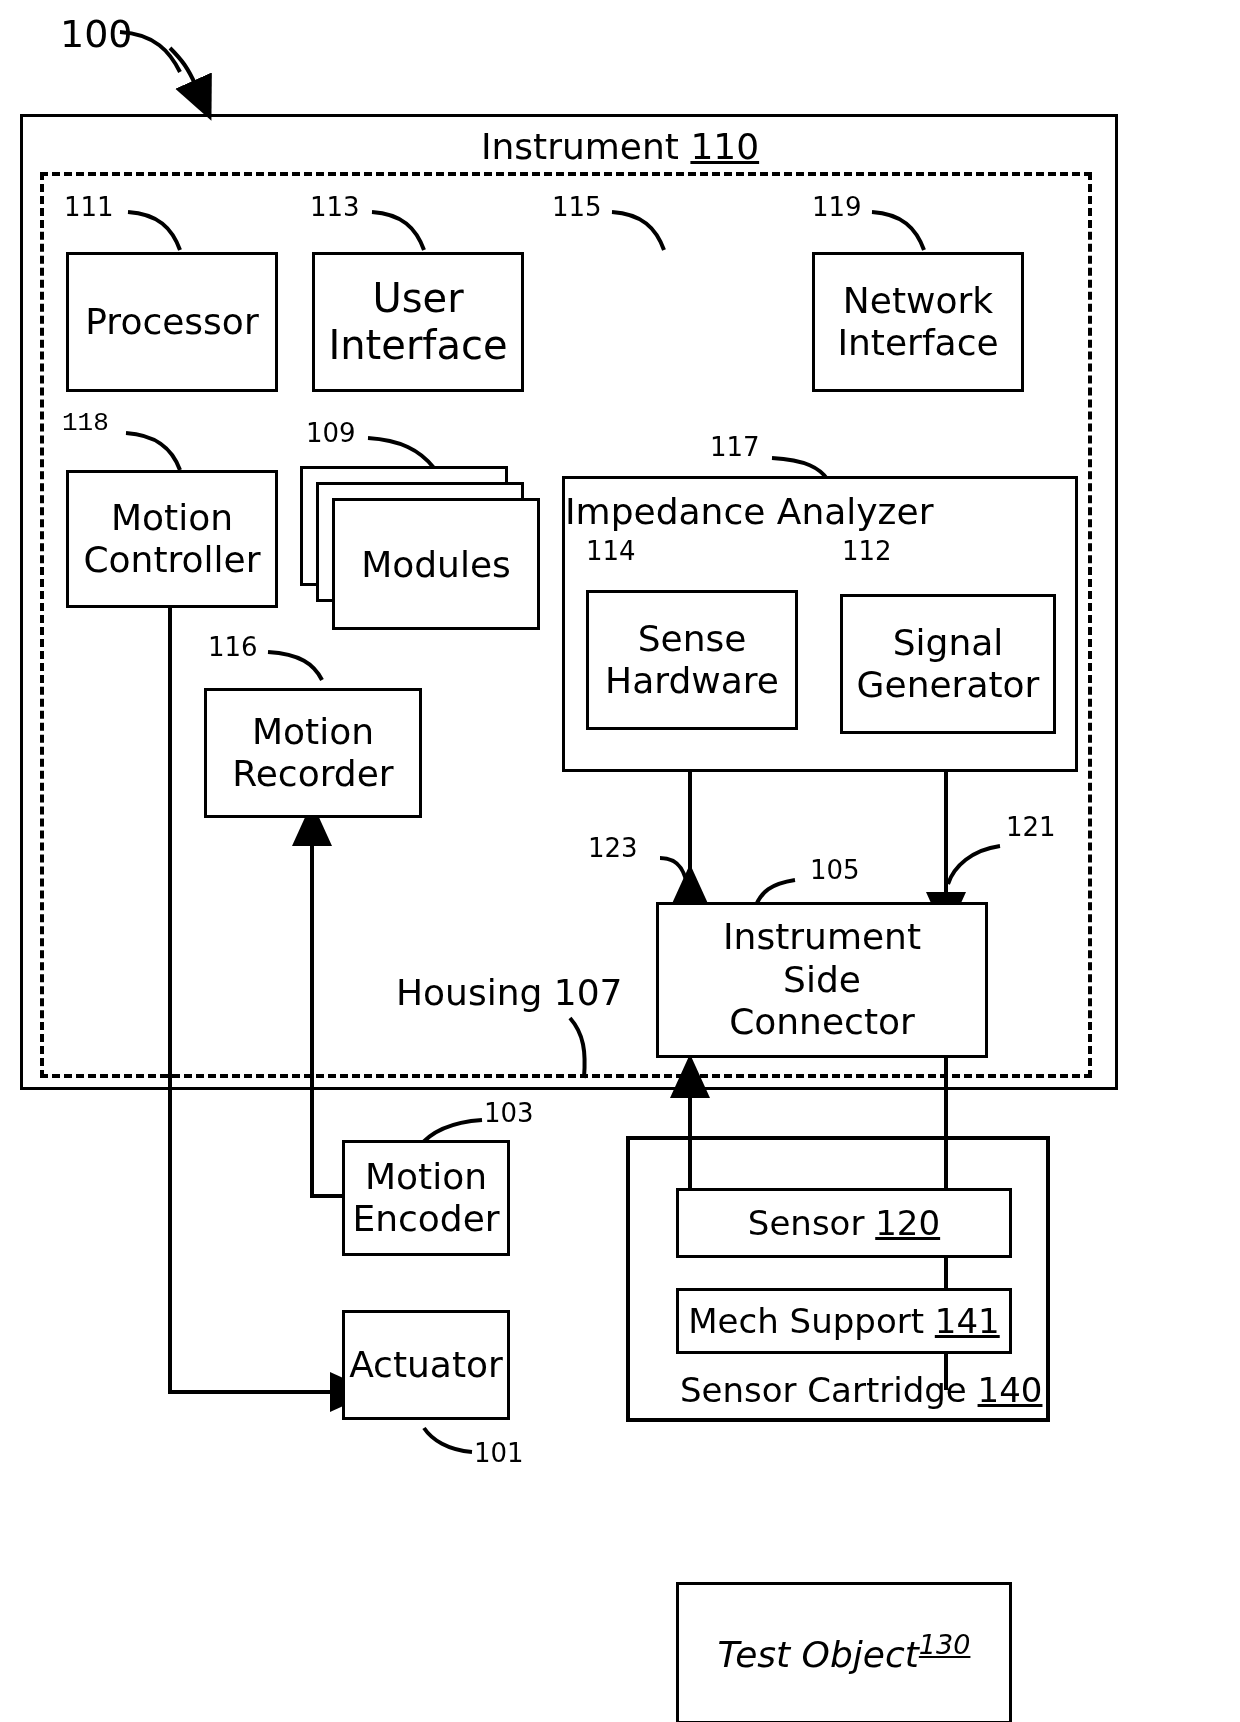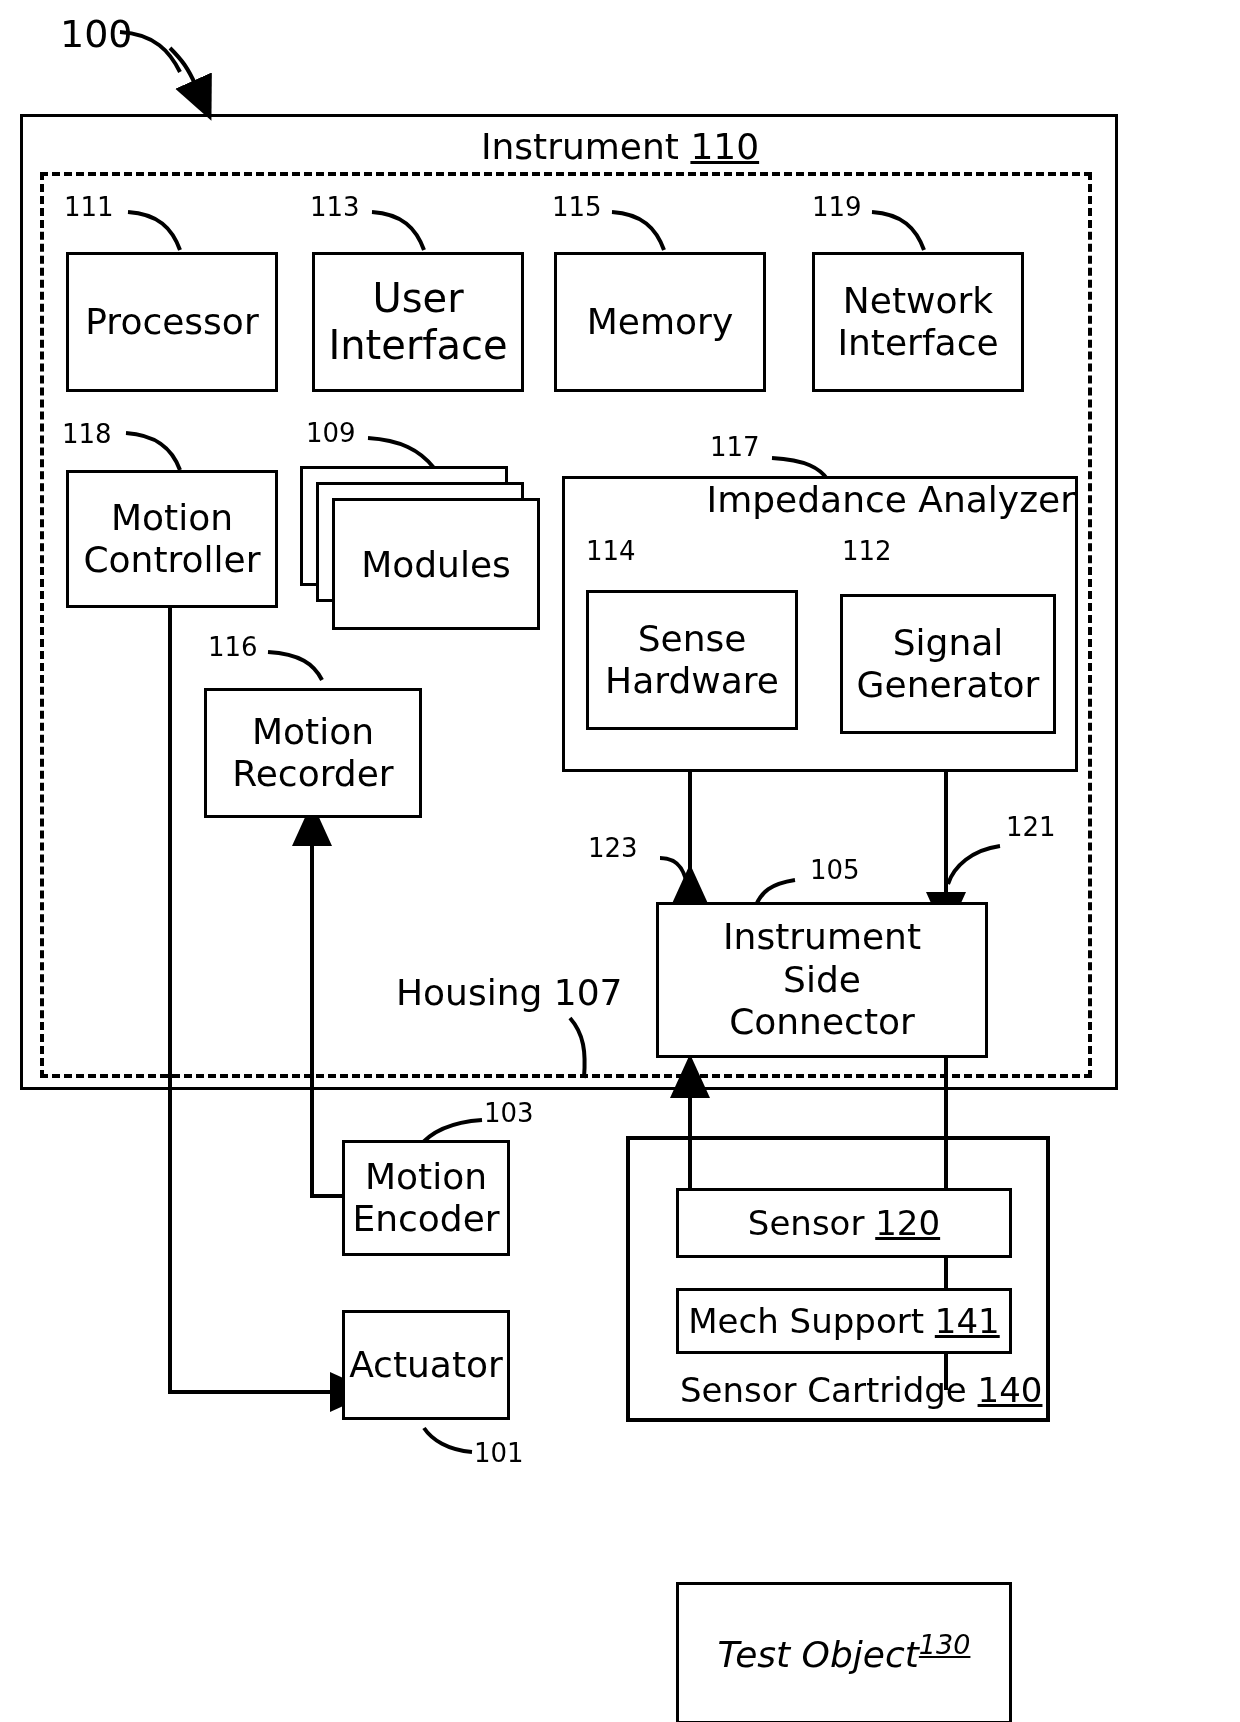--- a/index.html
+++ b/index.html
@@ -108,33 +108,30 @@
 
   <div class="reftxt" style="left:310px;top:192px;"><span>113</span></div>
   <div class="box" style="left:312px;top:252px;width:212px;height:140px;font-size:40px;">
     <span>
       <span>User</span><br>
       <span>Interface</span>
     </span>
   </div>
 
   <div class="reftxt" style="left:552px;top:192px;"><span>115</span></div>
-  <div class="box" style="left:554px;top:252px;width:212px;height:140px;font-size:36px;">
-    <span>Memory</span>
-  </div>
 
   <div class="reftxt" style="left:812px;top:192px;"><span>119</span></div>
   <div class="box" style="left:812px;top:252px;width:212px;height:140px;font-size:36px;">
     <span>
       <span>Network</span><br>
       <span>Interface</span>
     </span>
   </div>
 
-  <div class="reftxt" style="left:62px;top:419px;"><span>118</span></div>
+  <div class="reftxt" style="left:62px;top:408px;font-family:Liberation Mono, monospace;"><span>118</span></div>
   <div class="box" style="left:66px;top:470px;width:212px;height:138px;font-size:36px;">
     <span>
       <span>Motion</span><br>
       <span>Controller</span>
     </span>
   </div>
 
   <div class="reftxt" style="left:306px;top:418px;"><span>109</span></div>
   <div class="modules-stack" style="left:300px;top:466px;width:240px;height:166px;">
     <div class="sheet" style="left:0px;top:0px;width:208px;height:120px;"></div>
@@ -147,21 +144,21 @@
   <div class="reftxt" style="left:208px;top:632px;"><span>116</span></div>
   <div class="box" style="left:204px;top:688px;width:218px;height:130px;font-size:36px;">
     <span>
       <span>Motion</span><br>
       <span>Recorder</span>
     </span>
   </div>
 
   <div class="reftxt" style="left:710px;top:432px;"><span>117</span></div>
   <div class="box" style="left:562px;top:476px;width:516px;height:296px;display:block;">
-    <div style="text-align:right;font-size:36px;">
+    <div style="text-align:left;font-size:36px;padding-top:12px;">
       <span>Impedance Analyzer</span>
     </div>
   </div>
 
   <div class="reftxt" style="left:586px;top:536px;"><span>114</span></div>
   <div class="box" style="left:586px;top:590px;width:212px;height:140px;font-size:36px;">
     <span>
       <span>Sense</span><br>
       <span>Hardware</span>
     </span>

